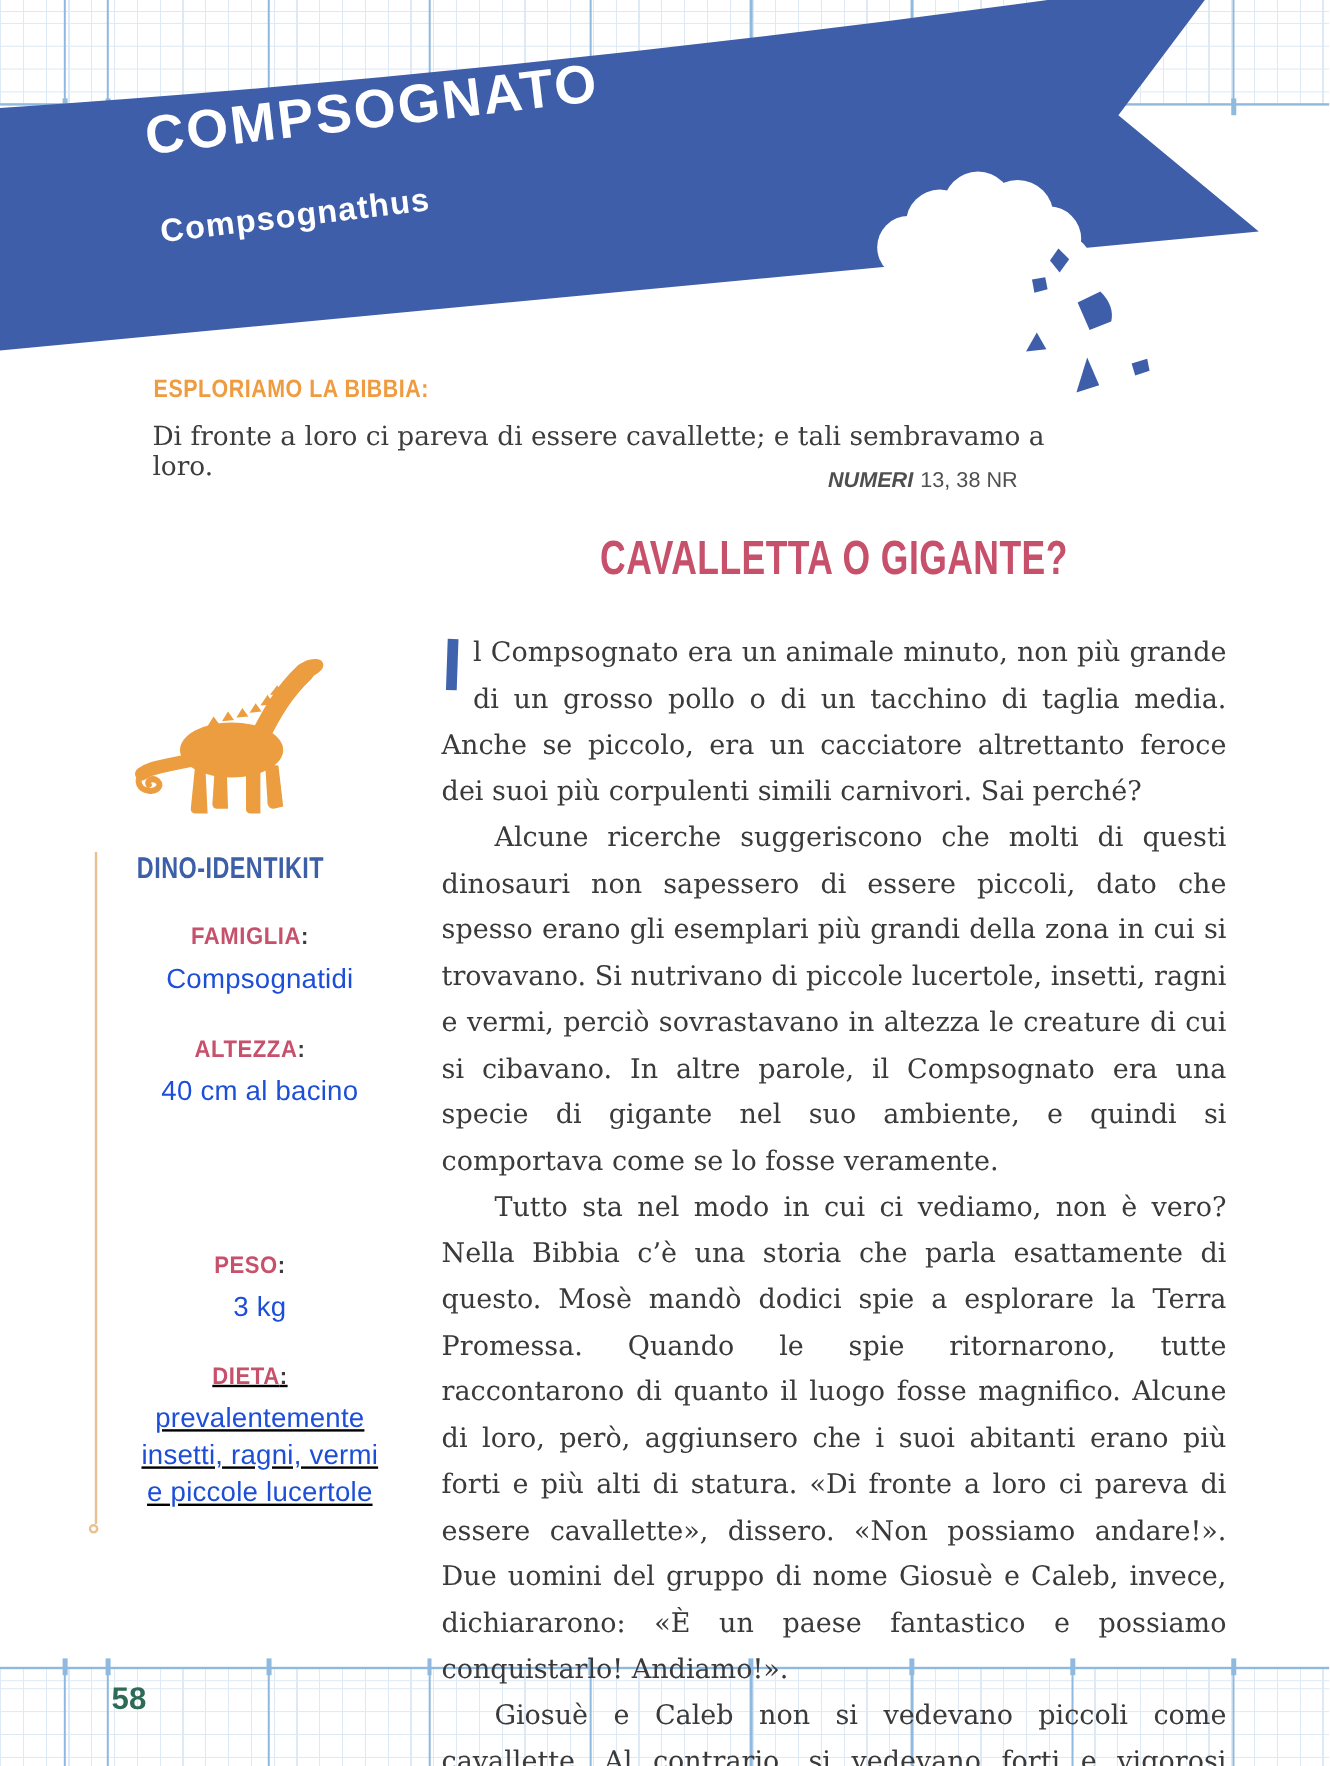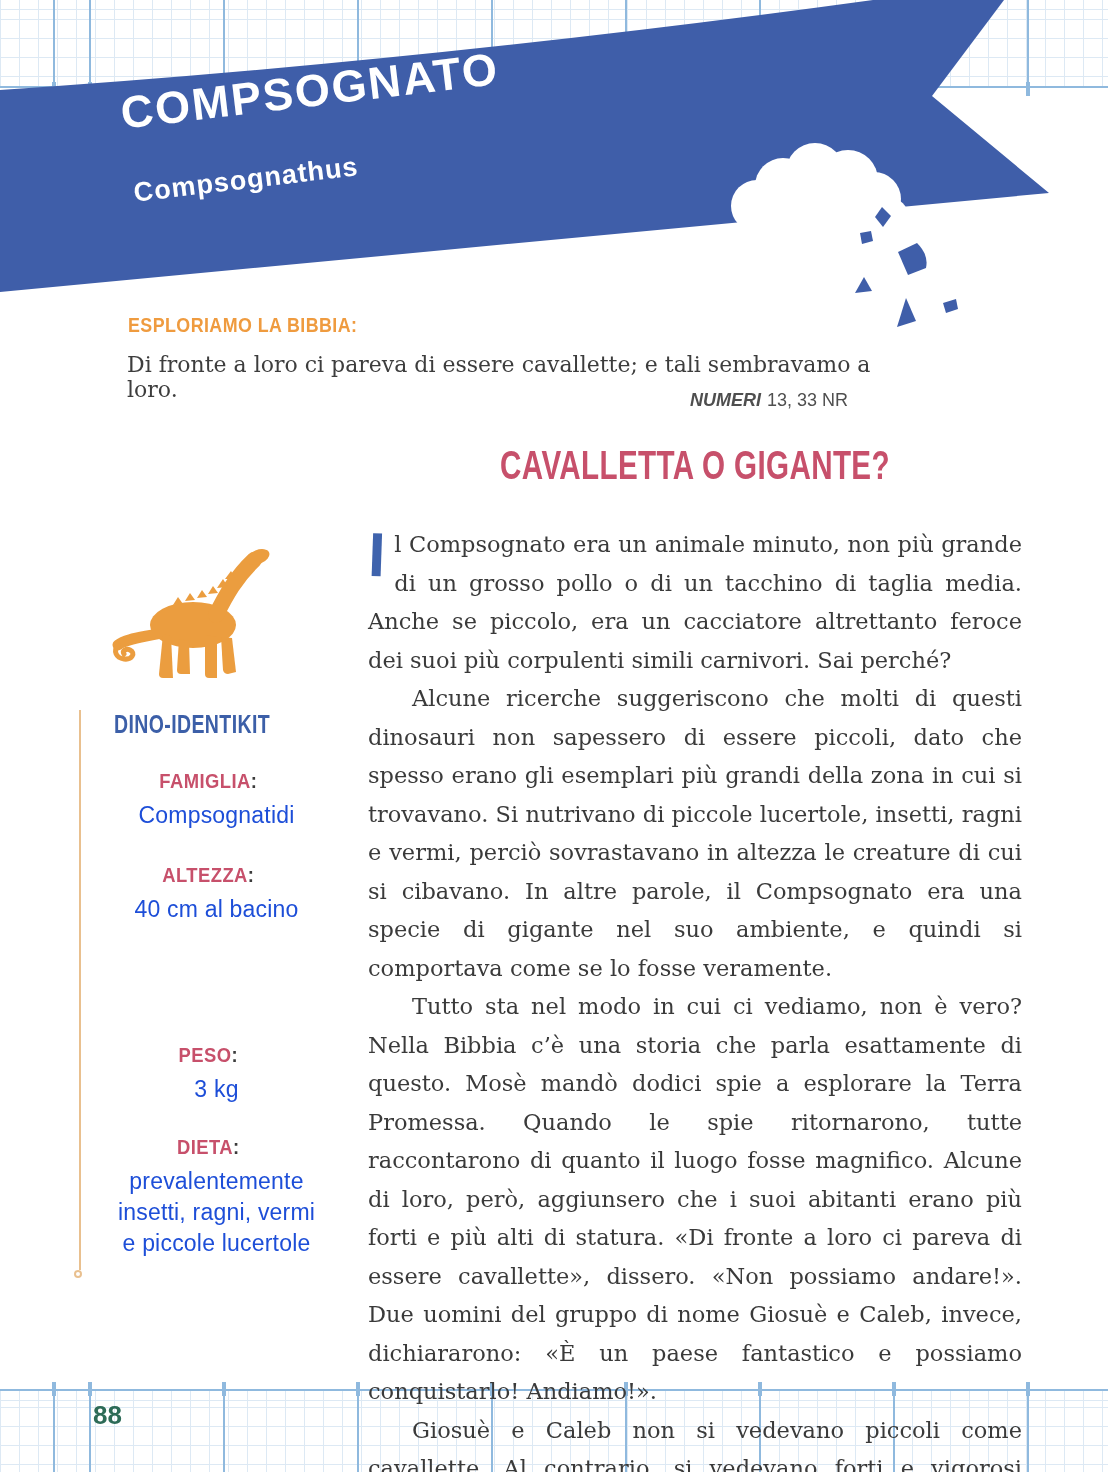--- a/index.html
+++ b/index.html
@@ -59,21 +59,21 @@
   .id-rule-dot{position:absolute;left:74px;top:1270px;width:8px;height:8px;border-radius:50%;
     border:2px solid #e9c08f;background:#fff;box-sizing:border-box;}
   .id-heading{position:absolute;left:114px;top:710px;margin:0;color:#3c5fa8;
     font-size:25px;font-weight:bold;letter-spacing:.5px;
     transform:scaleX(.78);transform-origin:left top;white-space:nowrap;}
   .id-field{position:absolute;left:114px;width:205px;text-align:center;}
   .id-field .lbl{font-size:20px;font-weight:bold;letter-spacing:.5px;color:#c7506b;
     transform:scaleX(.92);transform-origin:left top;white-space:nowrap;}
   .id-field .lbl .colon{color:#3b3b3b;}
   .id-field .val{margin-top:7px;font-size:23px;color:#1d4ed8;line-height:31px;letter-spacing:.2px;}
-  .f0{top:770px;} .f1{top:864px;} .f2{top:956px;} .f3{top:1044px;} .f4{top:1136px;}
+  .f0{top:770px;} .f1{top:864px;} .f2{top:956px;} .f3{top:1044px;} .f4{top:1136px;text-decoration:underline;}
 
   
   .page-number{position:absolute;left:93px;top:1400px;color:#2d6b57;
     font-size:26px;font-weight:bold;}
 </style>
 </head>
 <body>
 
 <div class="page">
 
@@ -104,21 +104,21 @@
       <polygon points="897,327 916,321 906,298"></polygon>
       <polygon points="943,303 956,299 958,309 946,313"></polygon>
     </g>
   </svg>
   <div class="banner-title">COMPSOGNATO</div>
   <div class="banner-subtitle">Compsognathus</div>
 
   <div class="bible-heading">ESPLORIAMO LA BIBBIA:</div>
   <div class="bible-quote">Di fronte a loro ci pareva di essere cavallette; e tali sembravamo a loro.</div>
   <div class="bible-ref">
-    <span class="ref-book">NUMERI</span><span class="ref-verse">13, 33 NR</span>
+    <span class="ref-book">NUMERI</span><span class="ref-verse">13, 38 NR</span>
   </div>
 
   <h2 class="article-title">CAVALLETTA O GIGANTE?</h2>
 
   <svg class="dino-svg" width="185" height="146" viewBox="0 0 185 146">
     <g fill="#eb9d3f" stroke="#eb9d3f">
       <path d="M60,86 C42,91 22,92 13,99" fill="none" stroke-width="11" stroke-linecap="round"></path>
       <path d="M13,99 C8,105 11,112 19,113 C27,114 31,107 25,104 C21,102 17,105 19,108" fill="none" stroke-width="5" stroke-linecap="round"></path>
       <ellipse cx="88" cy="79" rx="43" ry="23" stroke="none"></ellipse>
       <path d="M111,69 C121,49 131,31 149,14" fill="none" stroke-width="16" stroke-linecap="round"></path>
@@ -159,15 +159,15 @@
     <div class="val">prevalentemente insetti, ragni, vermi e piccole lucertole</div>
   </div>
 
   <main class="body-text">
     <p><span class="dropcap">I</span><span>l Compsognato era un animale minuto, non più grande di un grosso pollo o di un tacchino di taglia media. Anche se piccolo, era un cacciatore altrettanto feroce dei suoi più corpulenti simili carnivori. Sai perché?</span></p>
     <p class="indent">Alcune ricerche suggeriscono che molti di questi dinosauri non sapessero di essere piccoli, dato che spesso erano gli esemplari più grandi della zona in cui si trovavano. Si nutrivano di piccole lucertole, insetti, ragni e vermi, perciò sovrastavano in altezza le creature di cui si cibavano. In altre parole, il Compsognato era una specie di gigante nel suo ambiente, e quindi si comportava come se lo fosse veramente.</p>
     <p class="indent">Tutto sta nel modo in cui ci vediamo, non è vero? Nella Bibbia c’è una storia che parla esattamente di questo. Mosè mandò dodici spie a esplorare la Terra Promessa. Quando le spie ritornarono, tutte raccontarono di quanto il luogo fosse magnifico. Alcune di loro, però, aggiunsero che i suoi abitanti erano più forti e più alti di statura. «Di fronte a loro ci pareva di essere cavallette», dissero. «Non possiamo andare!». Due uomini del gruppo di nome Giosuè e Caleb, invece, dichiararono: «È un paese fantastico e possiamo conquistarlo! Andiamo!».</p>
     <p class="indent">Giosuè e Caleb non si vedevano piccoli come cavallette. Al contrario, si vedevano forti e vigorosi perché</p>
   </main>
 
-  <div class="page-number">88</div>
+  <div class="page-number">58</div>
 
 </div>
 
 </body></html>

